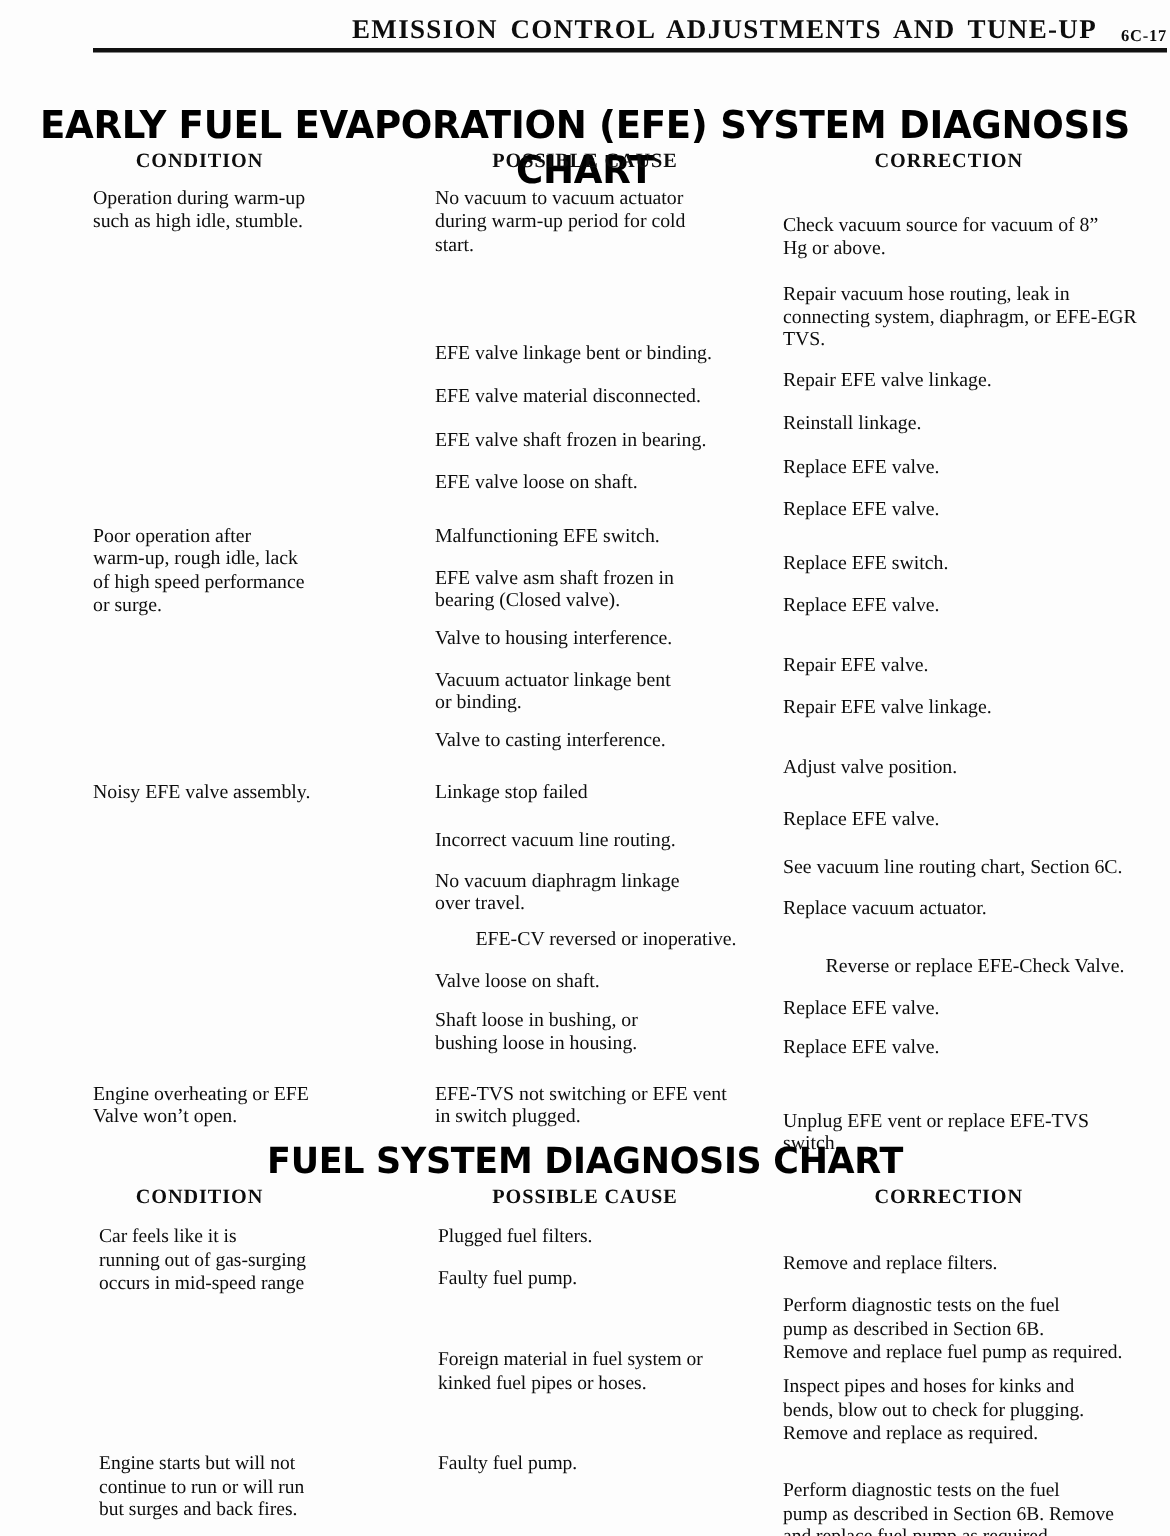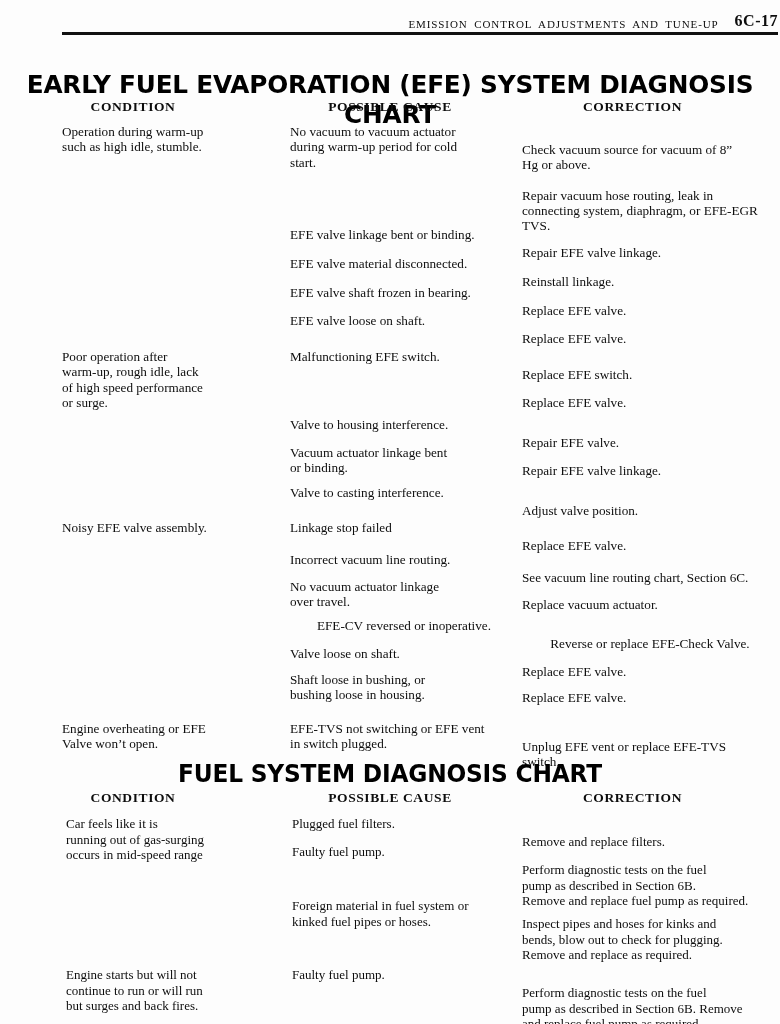--- a/index.html
+++ b/index.html
@@ -29,27 +29,27 @@
     left: 62px;
     right: 2px;
     top: 12px;
     height: 18px;
     display: flex;
     justify-content: flex-end;
     align-items: flex-end;
     white-space: nowrap;
   }
   .runhead-title {
-    font-size: 11px;
-    font-weight: normal;
+    font-size: 18px;
+    font-weight: bold;
     letter-spacing: 0.9px;
     word-spacing: 3px;
   }
   .runhead-folio {
-    font-size: 16px;
+    font-size: 11px;
     font-weight: bold;
     letter-spacing: 0.5px;
     margin-left: 16px;
   }
   .runhead-rule {
     position: absolute;
     left: 62px;
     width: 716px;
     top: 32px;
     height: 3px;
@@ -177,20 +177,22 @@
       <div class="row" style="position: absolute; top: 225px; height: 30px;">
         <div class="cell cell-condition">Poor operation after
 warm-up, rough idle, lack
 of high speed performance
 or surge.</div>
         <div class="cell cell-cause">Malfunctioning EFE switch.</div>
         <div class="cell cell-correction">Replace EFE switch.</div>
       </div>
       <div class="row" style="position: absolute; top: 253px; height: 32px;">
         <div class="cell cell-condition"></div>
+        <div class="cell cell-cause">EFE valve asm shaft frozen in
+bearing (Closed valve).</div>
         <div class="cell cell-correction">Replace EFE valve.</div>
       </div>
       <div class="row" style="position: absolute; top: 293px; height: 26px;">
         <div class="cell cell-condition"></div>
         <div class="cell cell-cause">Valve to housing interference.</div>
         <div class="cell cell-correction">Repair EFE valve.</div>
       </div>
       <div class="row" style="position: absolute; top: 321px; height: 32px;">
         <div class="cell cell-condition"></div>
         <div class="cell cell-cause">Vacuum actuator linkage bent
@@ -207,21 +209,21 @@
         <div class="cell cell-cause">Linkage stop failed</div>
         <div class="cell cell-correction">Replace EFE valve.</div>
       </div>
       <div class="row" style="position: absolute; top: 428px; height: 26px;">
         <div class="cell cell-condition"></div>
         <div class="cell cell-cause">Incorrect vacuum line routing.</div>
         <div class="cell cell-correction">See vacuum line routing chart, Section 6C.</div>
       </div>
       <div class="row" style="position: absolute; top: 455px; height: 32px;">
         <div class="cell cell-condition"></div>
-        <div class="cell cell-cause">No vacuum actuator linkage
+        <div class="cell cell-cause">No vacuum diaphragm linkage
 over travel.</div>
         <div class="cell cell-correction">Replace vacuum actuator.</div>
       </div>
       <div class="row" style="position: absolute; top: 494px; height: 26px; text-align: center;">
         <div class="cell cell-condition"></div>
         <div class="cell cell-cause">EFE-CV reversed or inoperative.</div>
         <div class="cell cell-correction">Reverse or replace EFE-Check Valve.</div>
       </div>
       <div class="row" style="position: absolute; top: 522px; height: 26px; padding-left: 27px;">
         <div class="cell cell-condition"></div>

